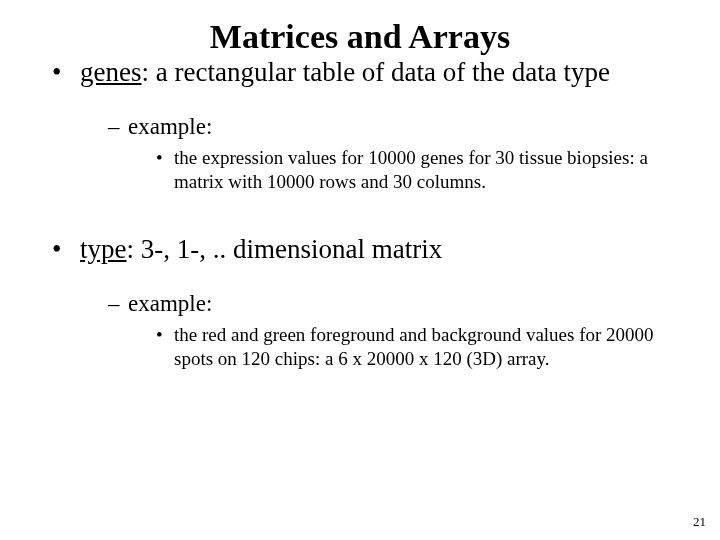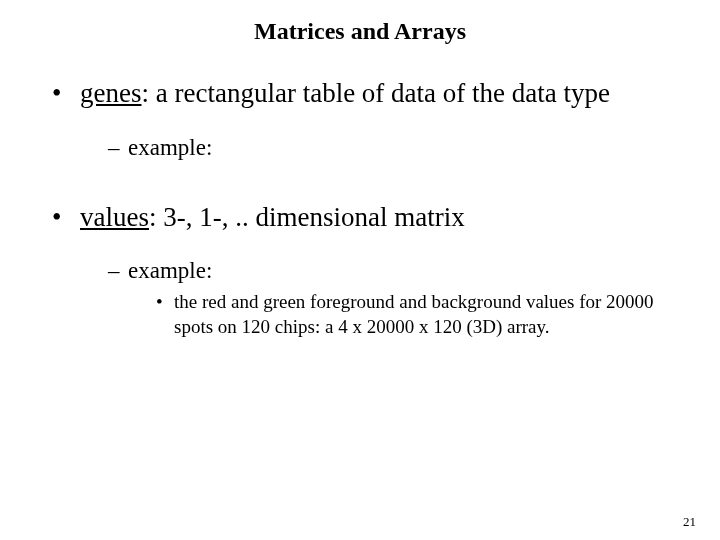--- a/index.html
+++ b/index.html
@@ -12,23 +12,22 @@
     position: relative;
     overflow: hidden;
   }
   .slide {
     width: 100%;
     height: 100%;
     padding: 18px 30px 30px 30px;
   }
   .title {
     text-align: center;
-    font-size: 24px;
+    font-size: 34px;
     font-weight: bold;
-    margin-bottom: 32px;
   }
   ul.level1 {
     list-style: none;
     padding-left: 22px;
   }
   ul.level1 > li {
     position: relative;
     padding-left: 28px;
     font-size: 27px;
     line-height: 1.25;
@@ -76,51 +75,54 @@
     content: "•";
     position: absolute;
     left: 0;
     top: 0;
     font-size: 19px;
   }
   .gap { height: 30px; }
   .page-number {
     position: absolute;
     bottom: 10px;
-    right: 24px;
+    right: 14px;
     font-size: 13px;
   }
 </style>
 </head>
 <body>
 
 <div class="slide">
 
   <h1 class="title">Matrices and Arrays</h1>
 
   <ul class="level1">
 
     <li>
       <span class="term">genes</span><span>: a rectangular table of data of the data type</span>
       <ul class="level2">
         <li>
           <span>example:</span>
+          <ul class="level3">
+            <li>the expression values for 10000 genes for 30 tissue biopsies: a matrix with 10000 rows and 30 columns.</li>
+          </ul>
         </li>
       </ul>
     </li>
 
     <div class="gap"></div>
 
     <li>
-      <span class="term">values</span><span>: 3-, 1-, .. dimensional matrix</span>
+      <span class="term">type</span><span>: 3-, 1-, .. dimensional matrix</span>
       <ul class="level2">
         <li>
           <span>example:</span>
           <ul class="level3">
-            <li>the red and green foreground and background values for 20000 spots on 120 chips: a 4 x 20000 x 120 (3D) array.</li>
+            <li>the red and green foreground and background values for 20000 spots on 120 chips: a 6 x 20000 x 120 (3D) array.</li>
           </ul>
         </li>
       </ul>
     </li>
 
   </ul>
 
   <div class="page-number">21</div>
 </div>
 

